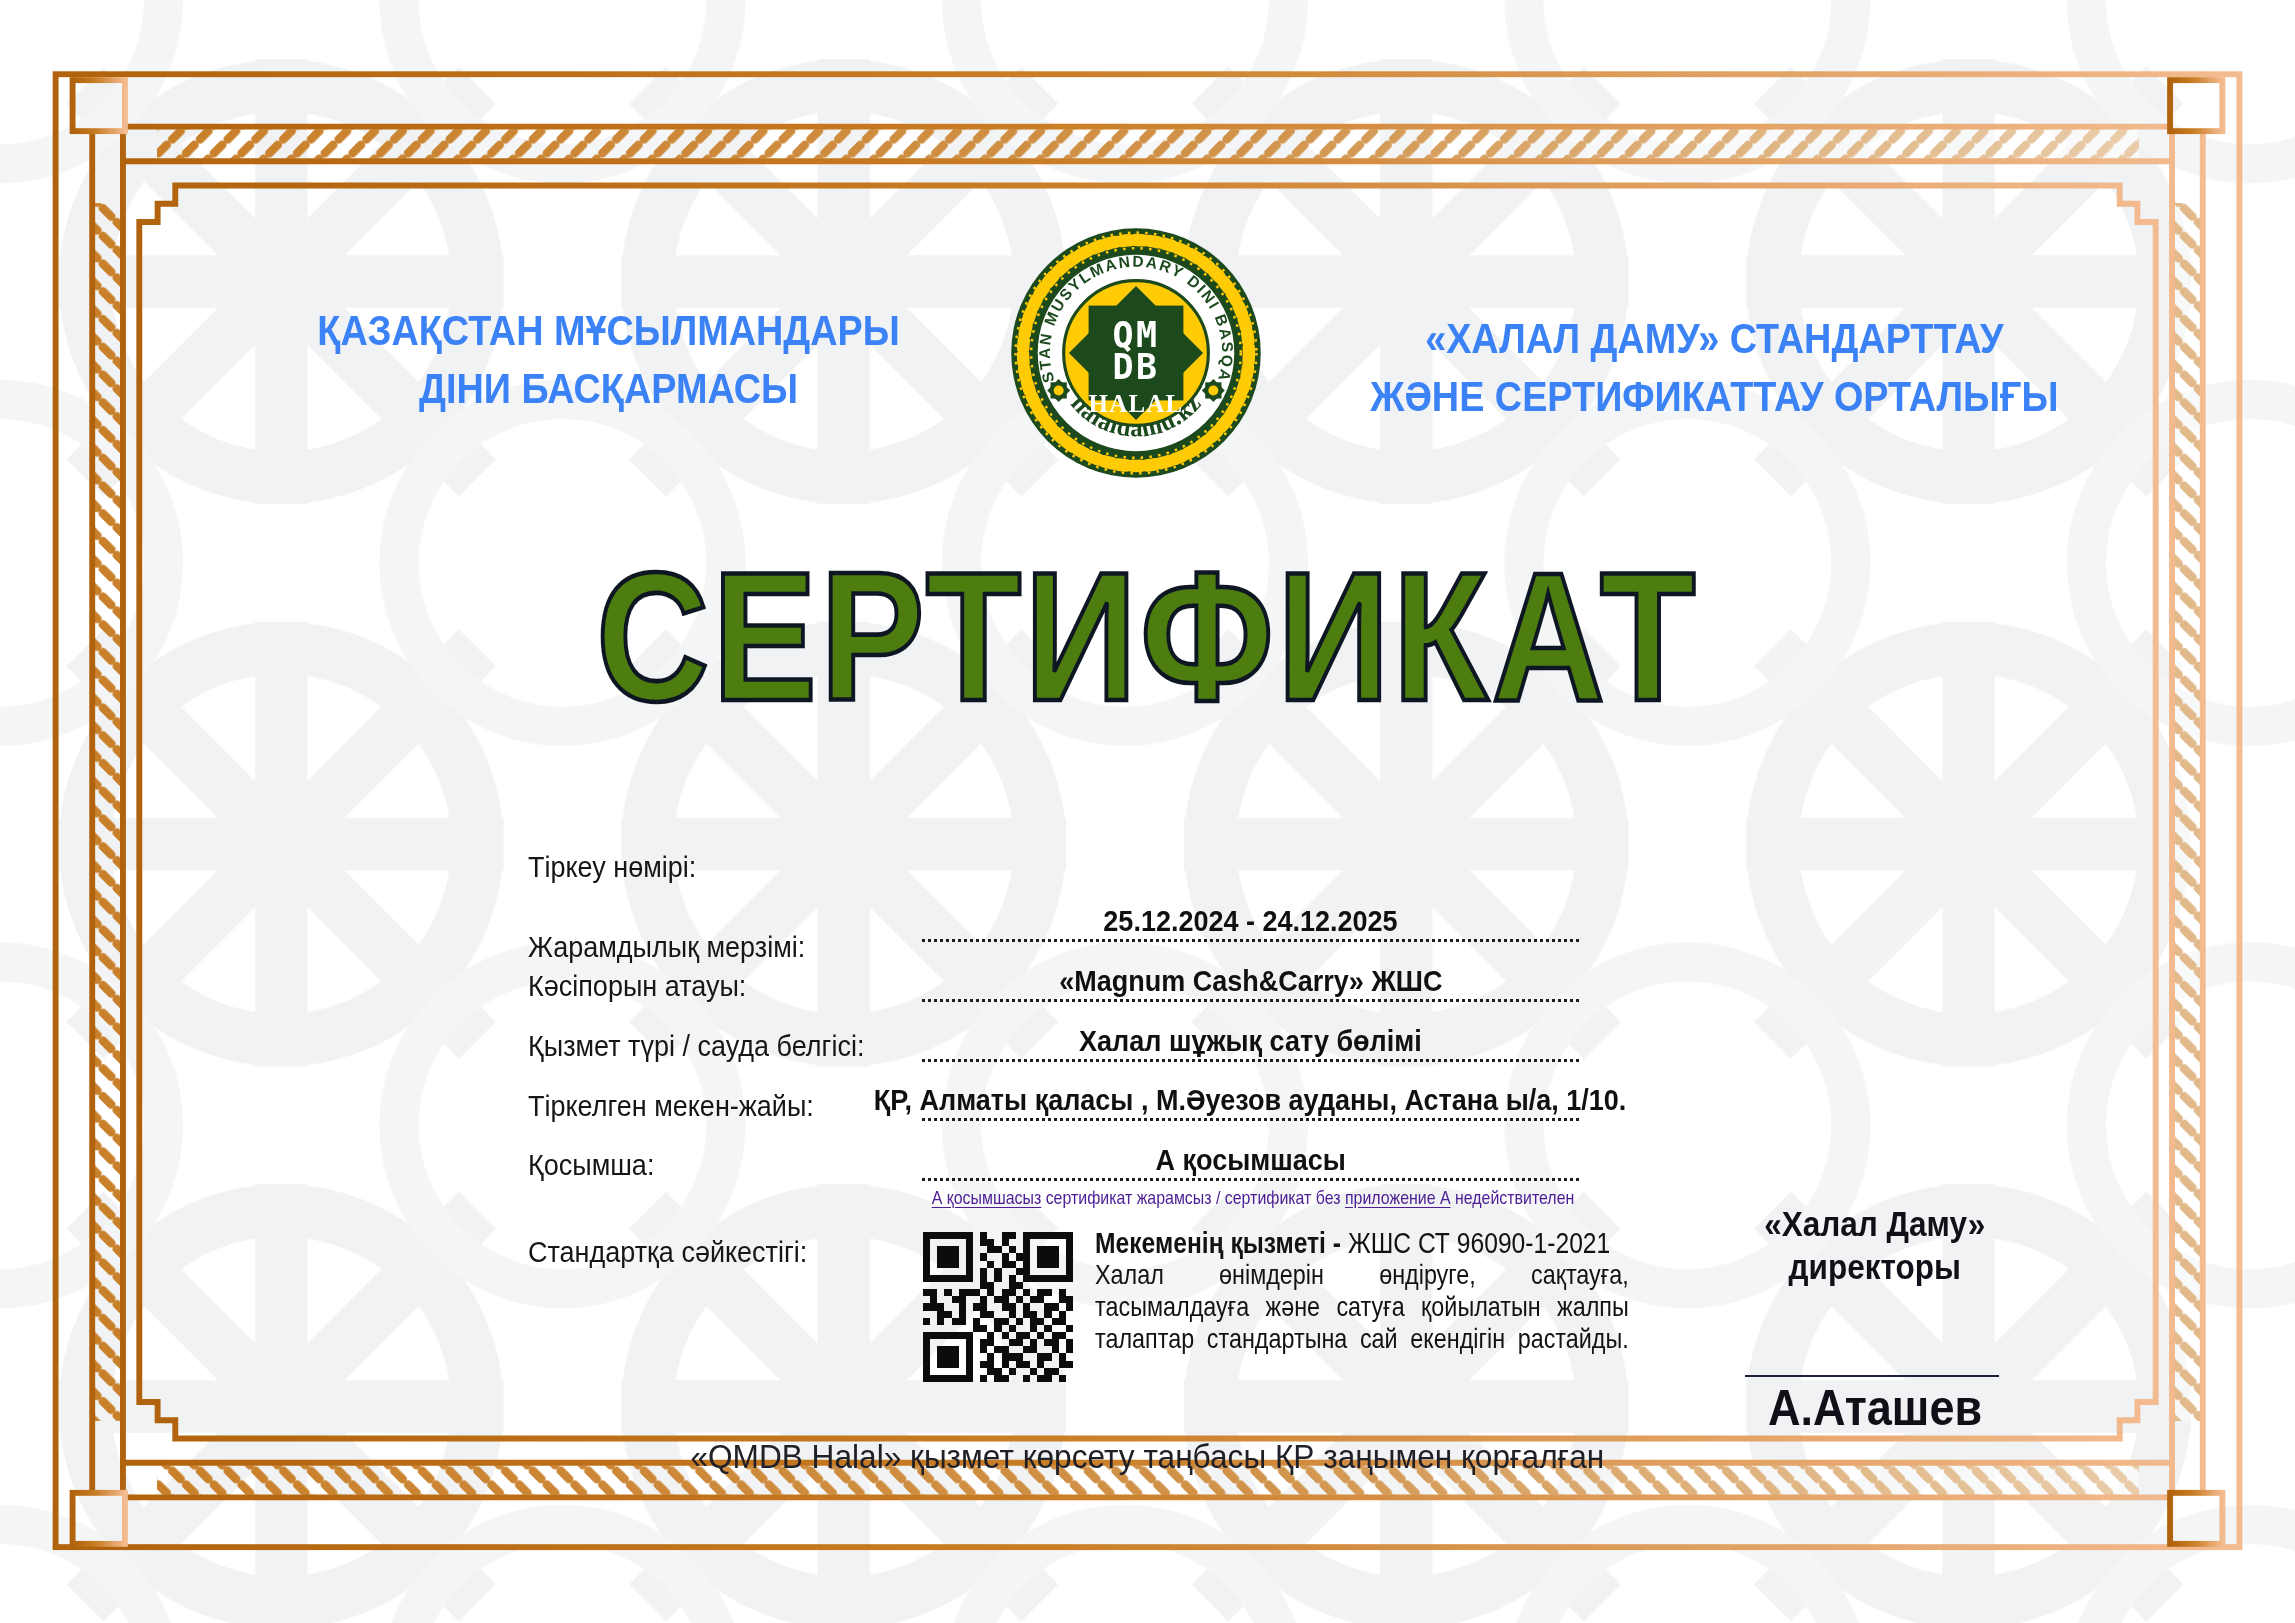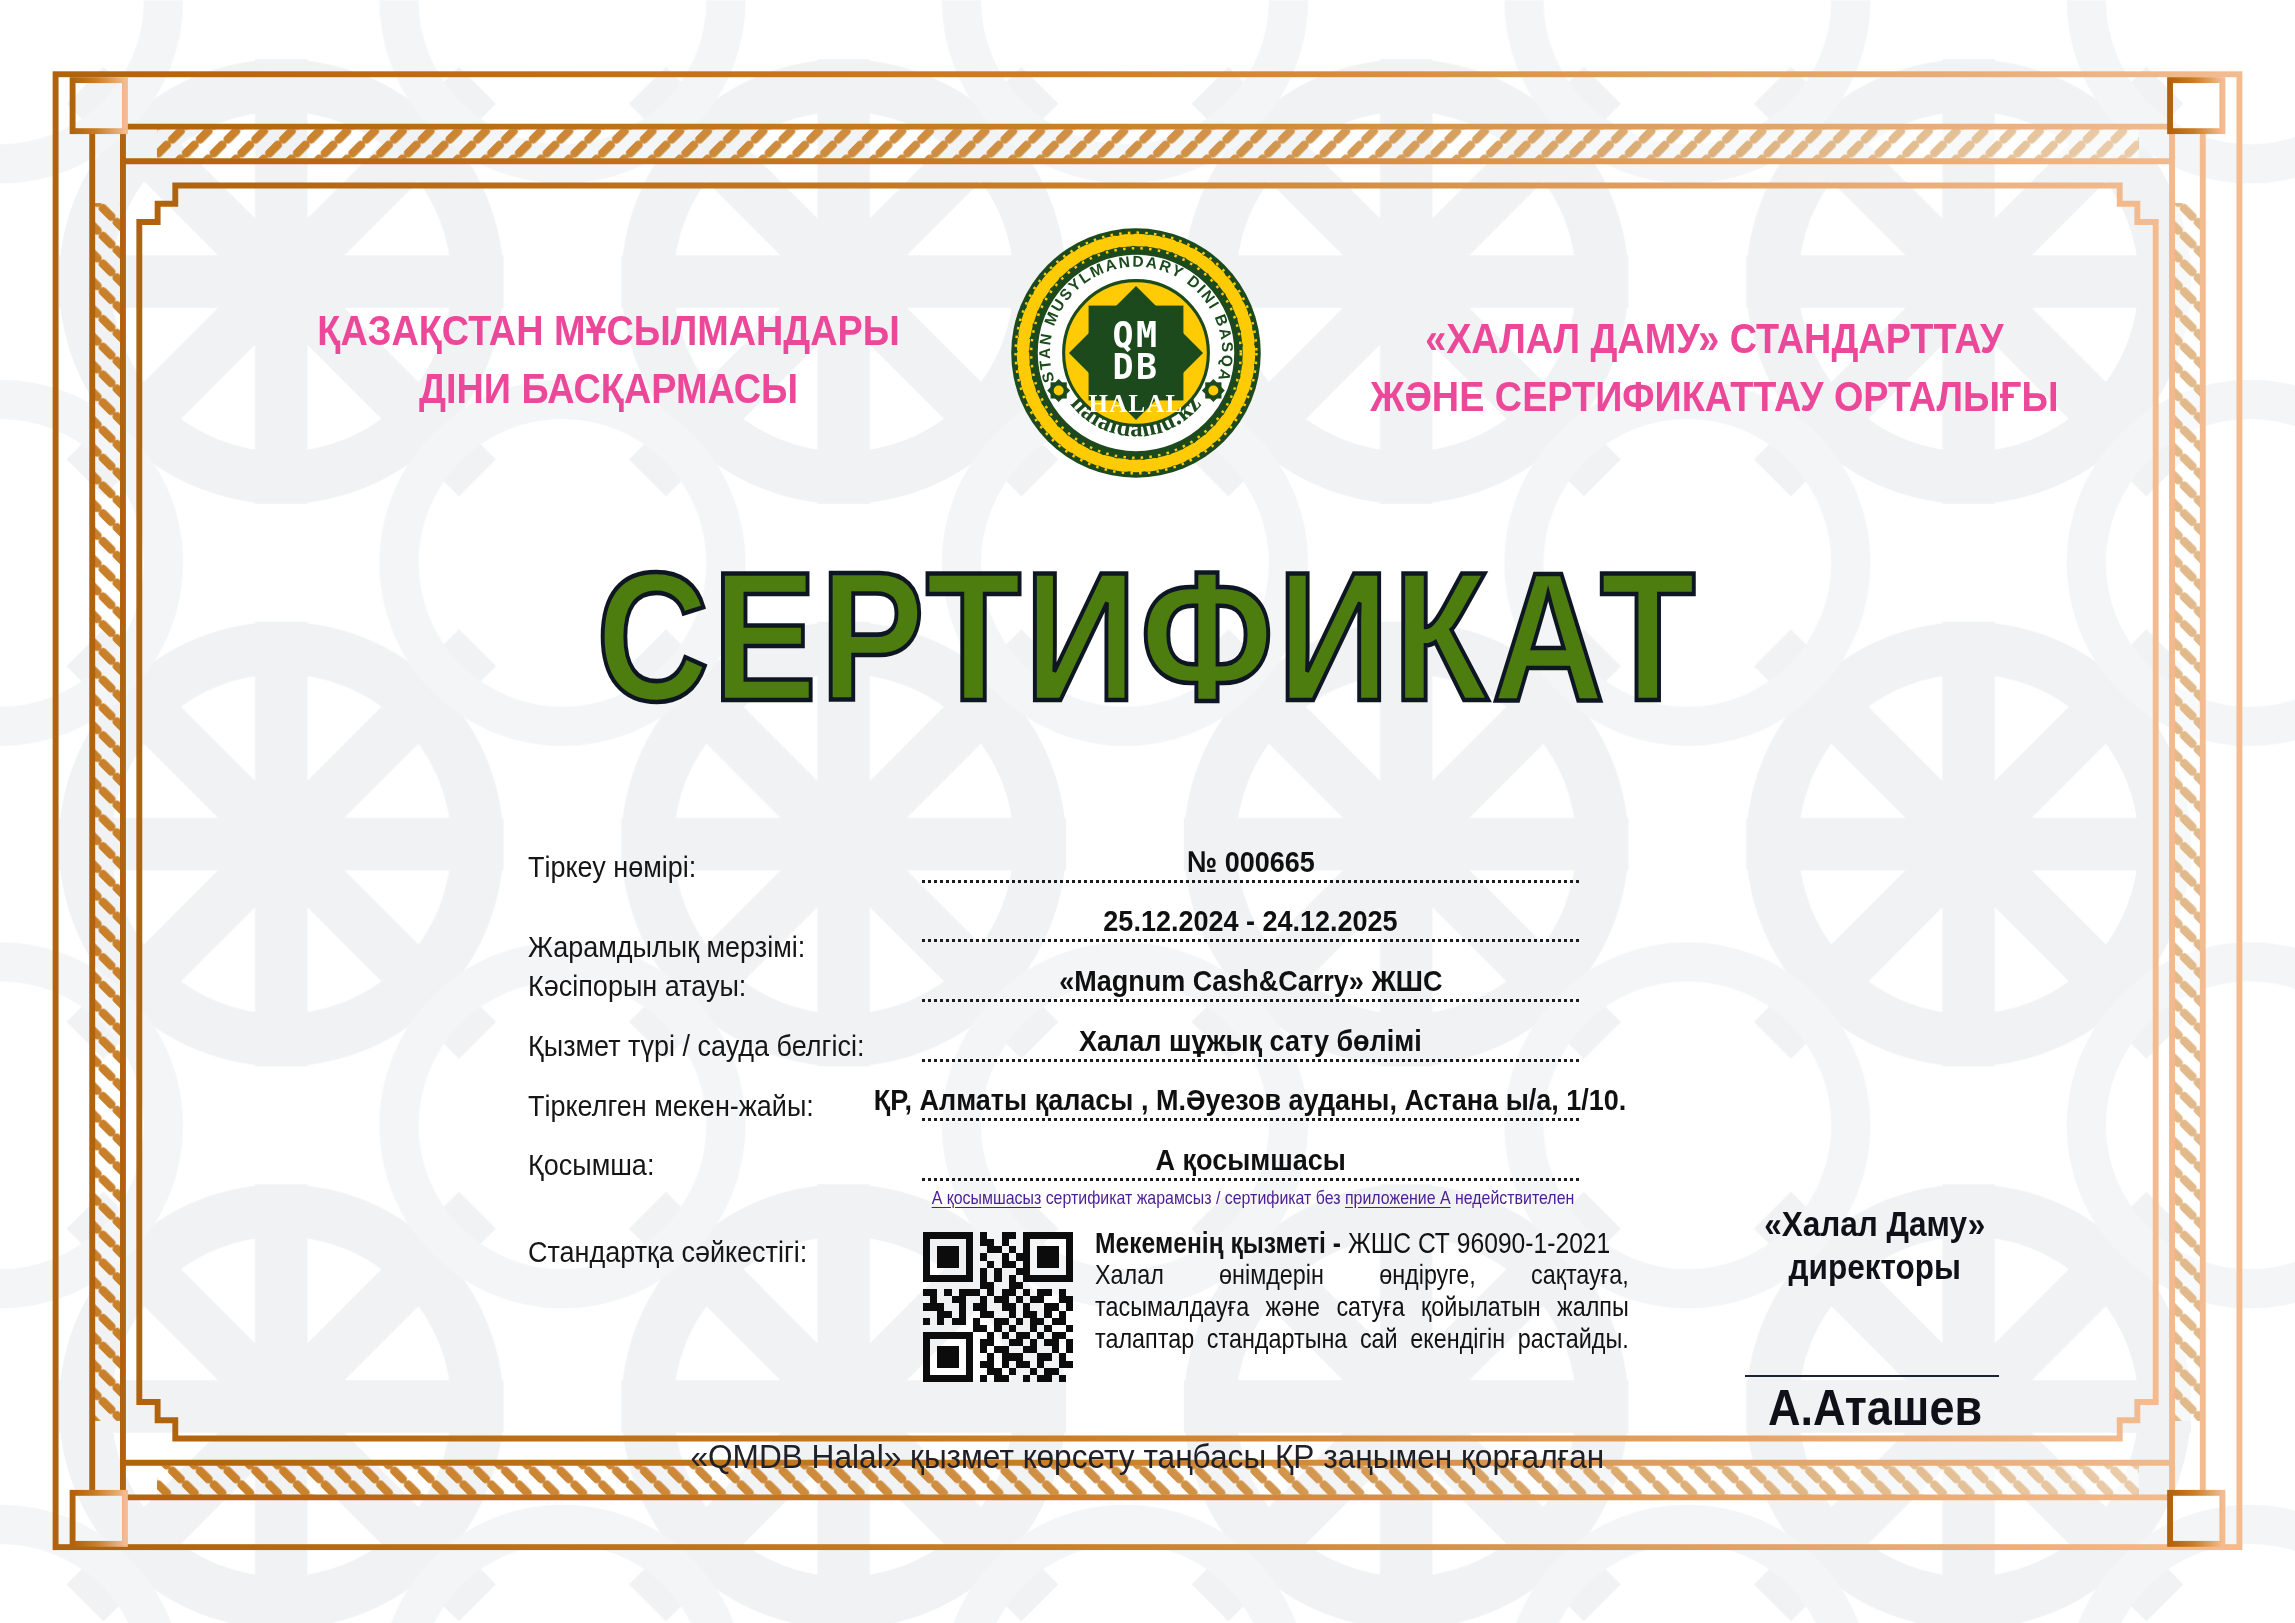--- a/index.html
+++ b/index.html
@@ -9,21 +9,21 @@
     background:#ffffff;
     overflow:hidden;
     font-family:"Liberation Sans", sans-serif;
     color:#1a1a1a;
   }
   .layer{position:absolute;inset:0;}
   svg{display:block;}
   .cond{display:inline-block;transform:scaleX(0.9);transform-origin:50% 50%;white-space:nowrap;}
   .cond-l{display:inline-block;transform:scaleX(0.9);transform-origin:0 50%;white-space:nowrap;}
 
-  .header-block{position:absolute;text-align:center;font-weight:bold;font-size:42px;line-height:58px;color:#ec4899;}
+  .header-block{position:absolute;text-align:center;font-weight:bold;font-size:42px;line-height:58px;color:#3b82f6;}
   .header-left{left:249px;top:302px;width:720px;}
   .header-right{left:1315px;top:310px;width:798px;}
 
   .cert-title{
     position:absolute;left:0;right:0;top:544px;
     text-align:center;
     font-size:184px;line-height:184px;font-weight:bold;
     color:#4d7c0f;
     letter-spacing:3.9px;
   }
@@ -192,23 +192,20 @@
   </div>
 
   <div class="field-label" style="top:850px"><span class="cond-l">Тіркеу нөмірі:</span></div>
   <div class="field-label" style="top:930px"><span class="cond-l">Жарамдылық мерзімі:</span></div>
   <div class="field-label" style="top:969px"><span class="cond-l">Кәсіпорын атауы:</span></div>
   <div class="field-label" style="top:1029px"><span class="cond-l">Қызмет түрі / сауда белгісі:</span></div>
   <div class="field-label" style="top:1089px"><span class="cond-l">Тіркелген мекен-жайы:</span></div>
   <div class="field-label" style="top:1148px"><span class="cond-l">Қосымша:</span></div>
   <div class="field-label" style="top:1235px"><span class="cond-l">Стандартқа сәйкестігі:</span></div>
 
-  <div class="field-line" style="top:842px">
-    <div class="field-value"><span class="cond">№ 000665</span></div>
-  </div>
   <div class="field-line" style="top:901px">
     <div class="field-value"><span class="cond">25.12.2024 - 24.12.2025</span></div>
   </div>
   <div class="field-line" style="top:961px">
     <div class="field-value"><span class="cond">«Magnum Cash&amp;Carry» ЖШС</span></div>
   </div>
   <div class="field-line" style="top:1021px">
     <div class="field-value"><span class="cond">Халал шұжық сату бөлімі</span></div>
   </div>
   <div class="field-line wide" style="top:1080px">

